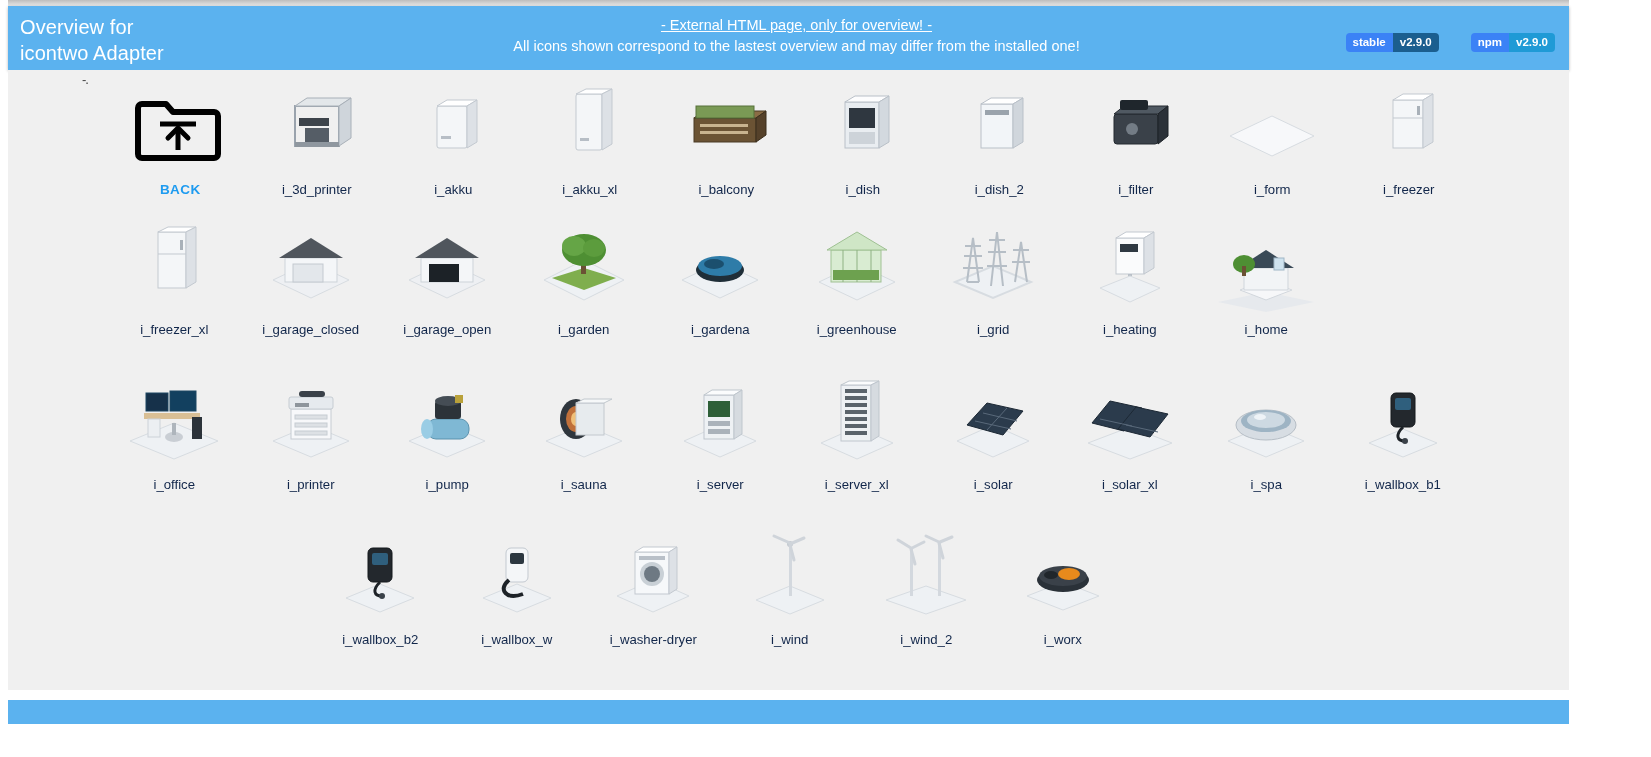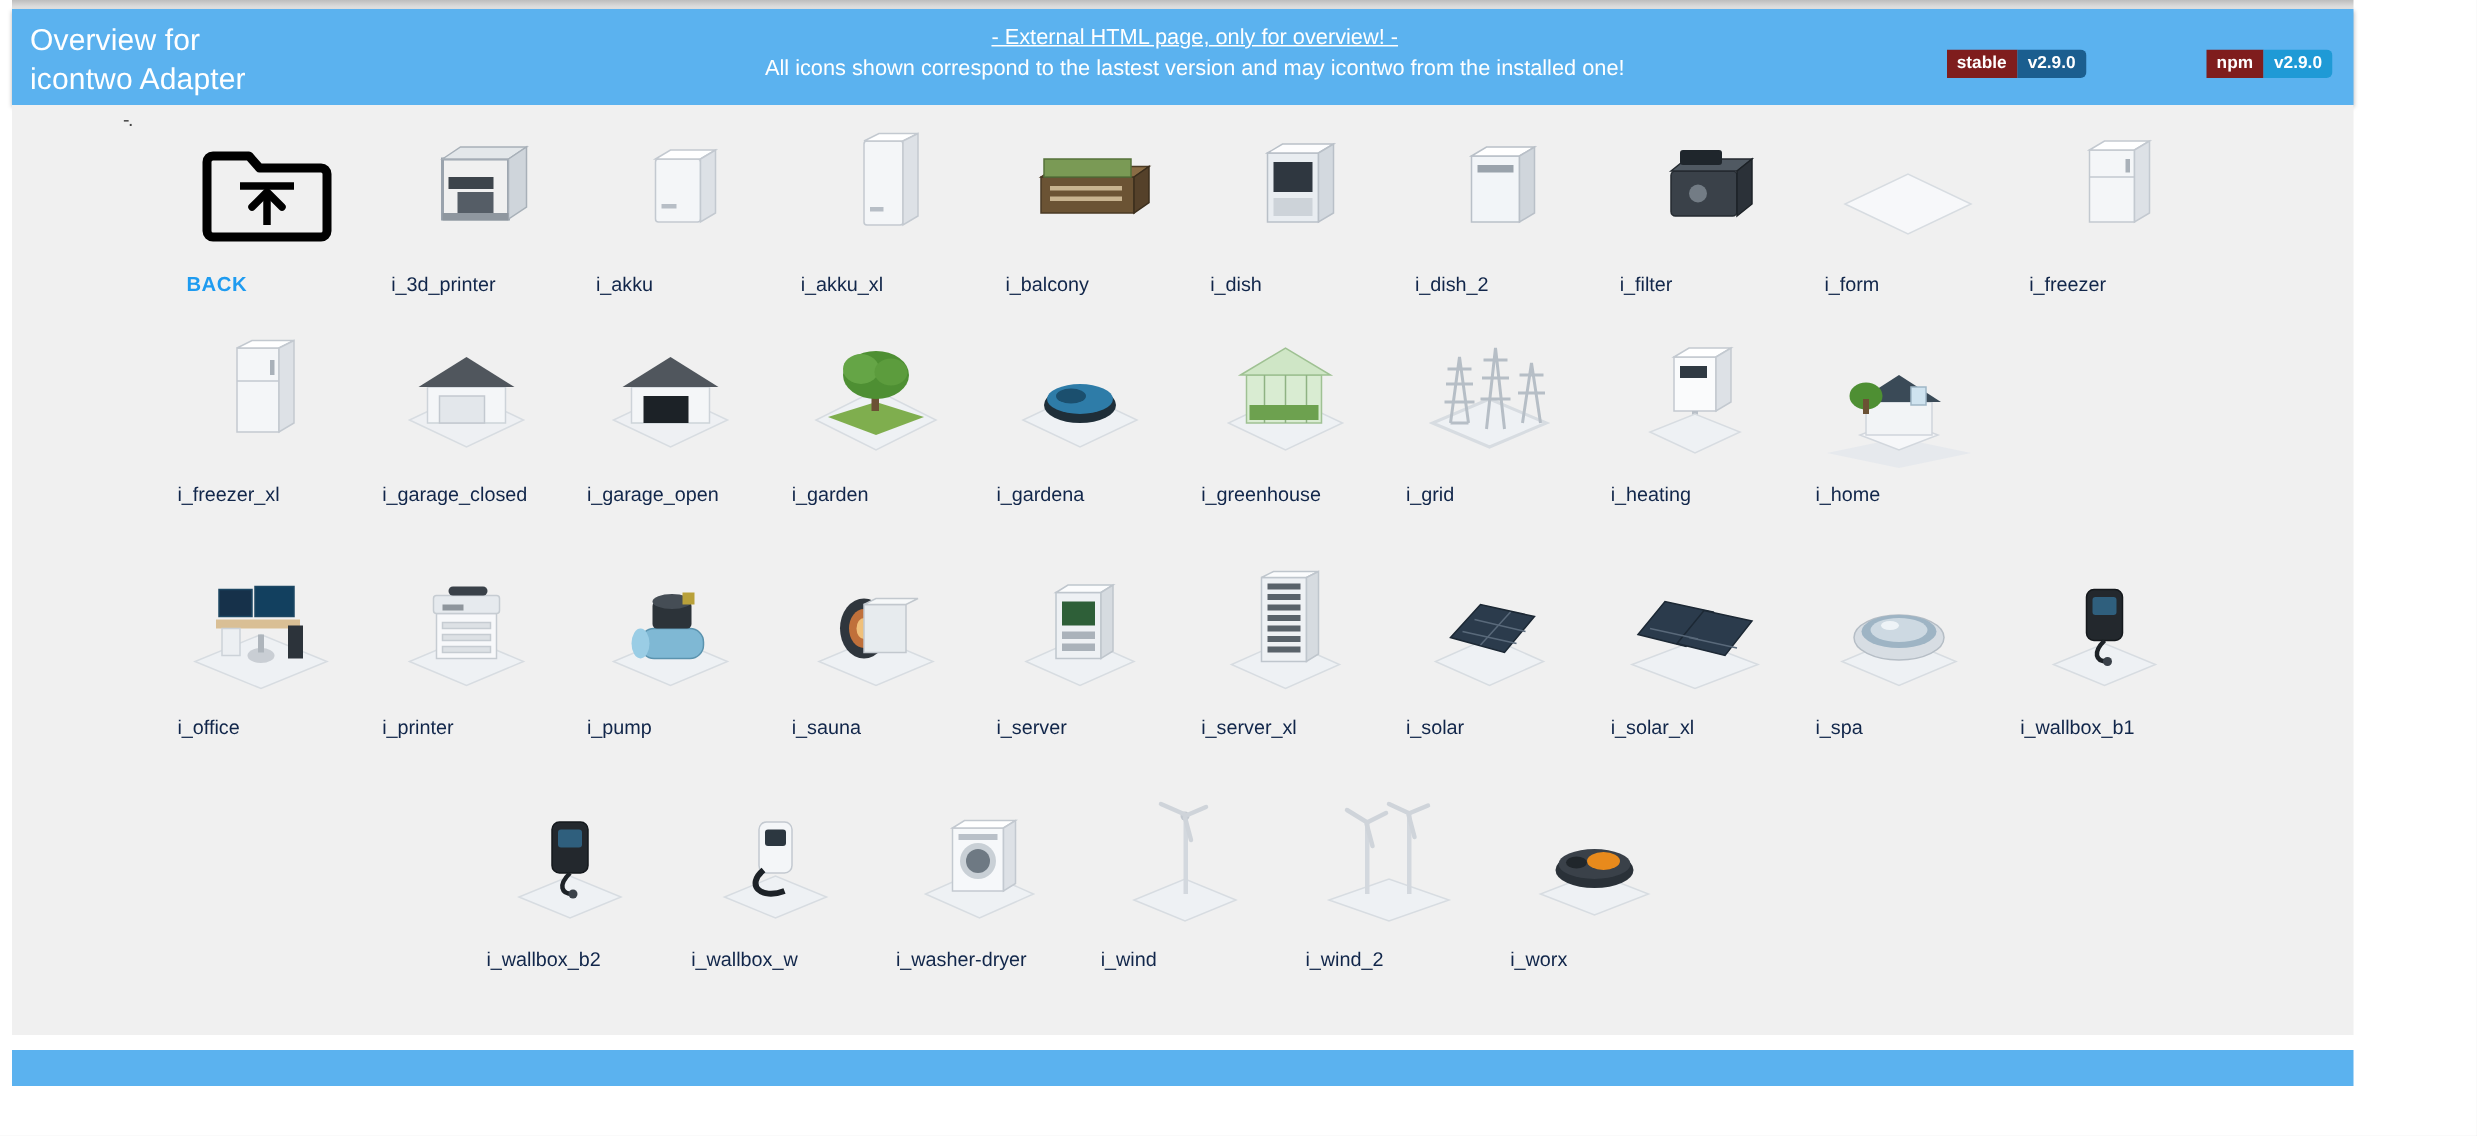--- a/index.html
+++ b/index.html
@@ -36,21 +36,21 @@
   .header-sub {
     display:block; font-size:14.5px; line-height:20px; color:#ffffff; margin-top:1px;
   }
   .badges {
     position:absolute; right:14px; top:27px;
     display:flex; align-items:center; gap:32px;
   }
   .badge { display:inline-flex; height:19px; border-radius:4px; overflow:hidden;
            font-size:11.5px; font-weight:bold; line-height:19px; }
   .badge span { padding:0 7px; color:#fff; display:inline-block; white-space:nowrap; }
-  .badge .b-left  { background:#7f1d1d;margin-left:48px; }
+  .badge .b-left  { background:#3b82f6; }
   .badge .b-right-stable { background:#1b5e8f; }
   .badge .b-right-npm    { background:#1f9ad6; }
 
   
   .body-area {
     position:absolute; left:8px; top:70px; width:1561px; height:620px;
     background:#f0f0f0;
   }
   .corner-mark {
     position:absolute; left:82px; top:72px;
@@ -59,21 +59,21 @@
   .grid { position:absolute; left:0; top:8px; width:1561px; }
   .row { display:flex; width:1561px; }
   .cell {
     width:136.5px; flex:0 0 136.5px;
     display:flex; flex-direction:column; align-items:center;
     padding-top:6px;
   }
   .icon-box { width:112px; height:92px; position:relative; }
   .icon-label {
     margin-top:6px; font-size:13.2px; line-height:16px; color:#11264a;
-    text-align:left; width:112px; word-break:break-word;
+    text-align:center; width:112px; word-break:break-word;
   }
   .back-label { color:#1e9bf0; font-weight:bold; font-size:13.5px; letter-spacing:.4px; }
 
   .row-r1 { margin-left:104px; }
   .row-r2 { margin-left:98px; }
   .row-r3 { margin-left:98px; }
   .row-r4 { margin-left:304px; }
 
   .r1 { height:140px; }
   .r2 { height:155px; }
@@ -100,21 +100,21 @@
 
 <div id="page">
 
   <div class="page-shadow"></div>
 
   <div class="header">
     <div class="header-title">Overview for
 icontwo Adapter</div>
     <div class="header-center">
       <a class="header-link" href="#">- External HTML page, only for overview! -</a>
-      <span class="header-sub">All icons shown correspond to the lastest version and may icontwo from the installed one!</span>
+      <span class="header-sub">All icons shown correspond to the lastest overview and may differ from the installed one!</span>
     </div>
     <div class="badges">
       <span class="badge">
         <span class="b-left">stable</span>
         <span class="b-right-stable">v2.9.0</span>
       </span>
       <span class="badge">
         <span class="b-left">npm</span>
         <span class="b-right-npm">v2.9.0</span>
       </span>

